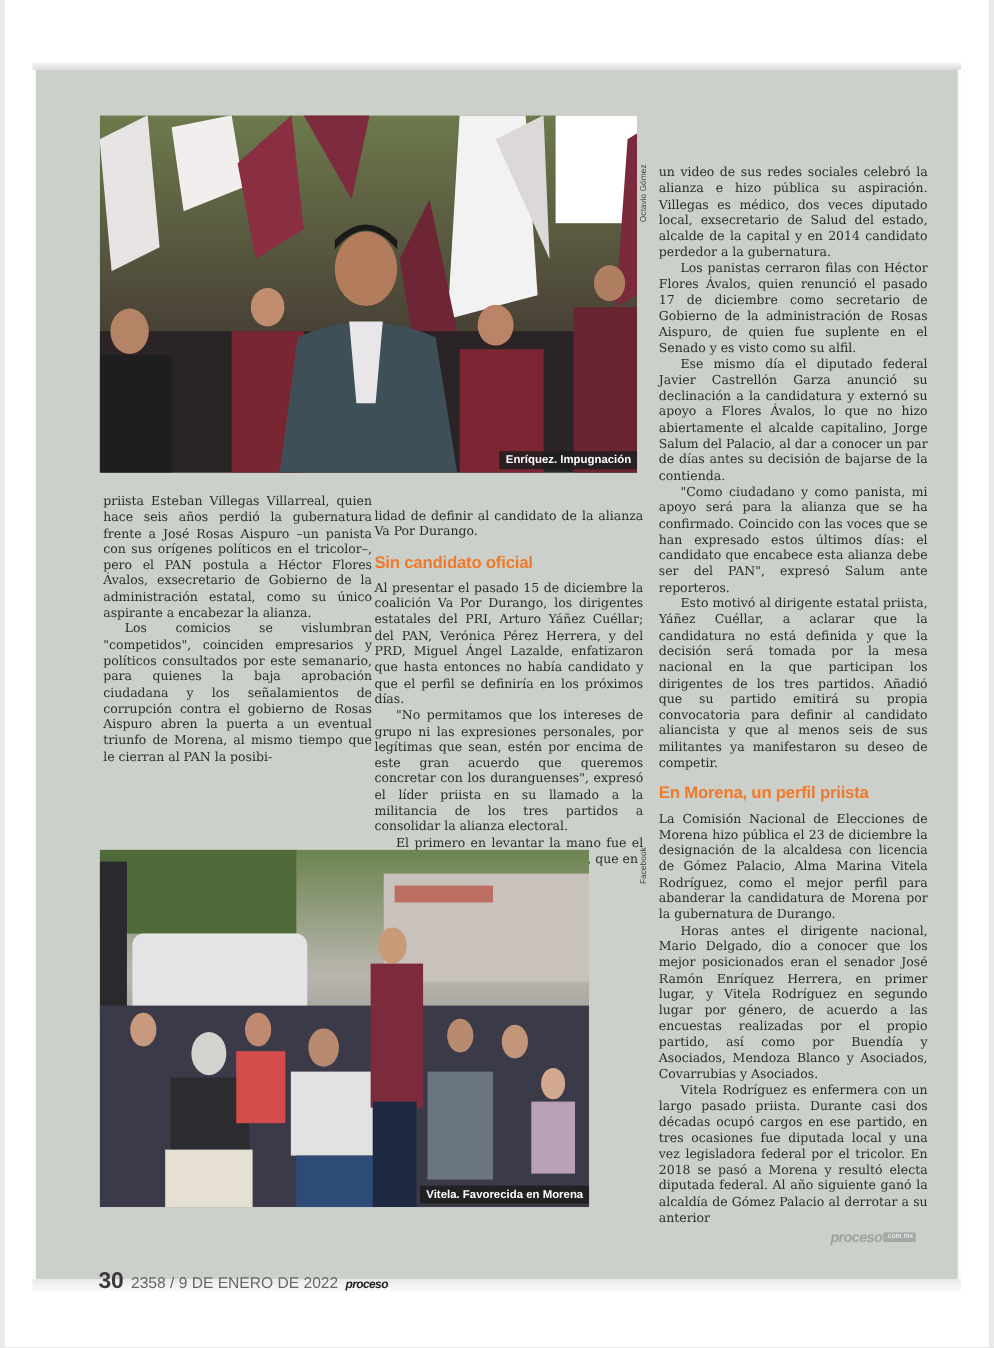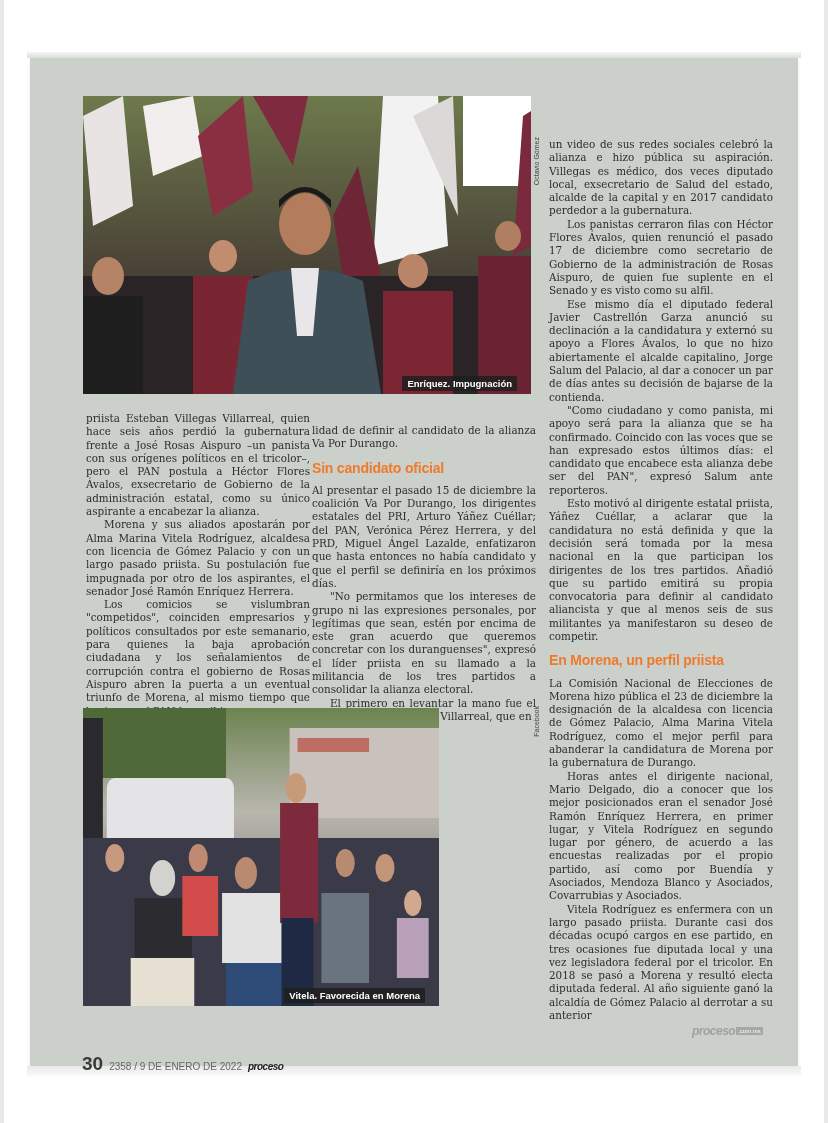--- a/index.html
+++ b/index.html
@@ -11,24 +11,24 @@
   .edge-right { position:absolute; right:0; top:0; width:4px; height:1123px; background:#e9e9ec; }
   .page {
     position:absolute; left:30px; top:58px; width:768px; height:1008px;
     background:#cbd0ca; box-shadow:0 2px 4px rgba(0,0,0,0.08);
   }
   .page-top-shadow { position:absolute; left:27px; top:52px; width:774px; height:6px; background:linear-gradient(#f6f6f6,#dcdedb); }
   .page-bottom-shadow { position:absolute; left:27px; top:1066px; width:774px; height:10px; background:linear-gradient(#e8e9e8,#fafafa); }
 
   .photo { position:absolute; overflow:hidden; }
   .photo1 { left:83px; top:96px; width:448px; height:298px; }
-  .photo2 { left:83px; top:708px; width:356px; height:298px;text-decoration:underline; }
+  .photo2 { left:83px; top:708px; width:408px; height:298px;text-decoration:underline; }
   .photo svg { width:100%; height:100%; display:block; }
   .caption {
-    position:absolute; right:14px; bottom:3px; background:rgba(30,30,30,0.85); color:#fff;
+    position:absolute; right:0; bottom:3px; background:rgba(30,30,30,0.85); color:#fff;
     font-family:"Liberation Sans", sans-serif; font-weight:bold; font-size:9.5px; padding:2px 5px;
   }
   .credit {
     position:absolute; font-family:"Liberation Sans", sans-serif; font-size:7px; color:#444;
     writing-mode:vertical-rl; transform:rotate(180deg); white-space:nowrap;
   }
   .credit1 { left:533px; top:137px; }
   .credit2 { left:533px; top:706px; }
 
   .col {
@@ -43,21 +43,21 @@
   }
   .col1 { left:86px; top:412px; }
   .col2 { left:312px; top:424px; }
   .col3 { left:549px; top:138px; }
 
   .footer-left {
     position:absolute; left:82px; top:1021px; font-family:"Liberation Sans", sans-serif; color:#3a3a3a;
     display:flex; align-items:baseline; gap:6px;
   }
   .page-num { font-weight:bold; font-size:19px; }
-  .issue { font-size:10px; color:#666;margin-top:40px; }
+  .issue { font-size:13px; color:#666;margin-top:40px; }
   .brand { font-weight:bold; font-size:10px; color:#222; font-style:italic; letter-spacing:-0.5px; }
   .footer-right {
     position:absolute; left:692px; top:1024px; font-family:"Liberation Sans", sans-serif;
     display:flex; align-items:center;
   }
   .web-brand { font-size:12px; font-weight:bold; color:#9fa39f; font-style:italic; letter-spacing:-0.5px; }
   .web-tld { font-size:6px; color:#fff; background:#a5a9a5; padding:1px 2px; margin-left:1px; }
 </style>
 </head>
 <body>
@@ -102,34 +102,33 @@
     <path d="M196 112 Q222 80 248 112 L248 104 Q222 78 196 104 Z" fill="#1a1a1a"></path>
     <path d="M150 298 L165 185 Q222 160 280 185 L298 298 Z" fill="#3f4f58"></path>
     <polygon points="208,172 236,172 230,240 214,240" fill="#e9e6ea"></polygon>
   </svg>
   <div class="caption">Enríquez. Impugnación</div>
 </div>
 <div class="credit credit1">Octavio Gómez</div>
 
 <div class="col col1">
   <p>priista Esteban Villegas Villarreal, quien hace seis años perdió la gubernatura frente a José Rosas Aispuro –un panista con sus orígenes políticos en el tricolor–, pero el PAN postula a Héctor Flores Ávalos, exsecretario de Gobierno de la administración estatal, como su único aspirante a encabezar la alianza.</p>
-  <p class="ind">Morena y sus aliados apostarán por Alma Marina Vitela Rodríguez, alcaldesa con licencia de Gómez Palacio y con un largo pasado priista. Su postulación fue impugnada por otro de los aspirantes, el senador José Ramón Enríquez Herrera.</p>
   <p class="ind">Los comicios se vislumbran "competidos", coinciden empresarios y políticos consultados por este semanario, para quienes la baja aprobación ciudadana y los señalamientos de corrupción contra el gobierno de Rosas Aispuro abren la puerta a un eventual triunfo de Morena, al mismo tiempo que le cierran al PAN la posibi-</p>
 </div>
 
 <div class="col col2">
   <p>lidad de definir al candidato de la alianza Va Por Durango.</p>
   <h3>Sin candidato oficial</h3>
   <p>Al presentar el pasado 15 de diciembre la coalición Va Por Durango, los dirigentes estatales del PRI, Arturo Yáñez Cuéllar; del PAN, Verónica Pérez Herrera, y del PRD, Miguel Ángel Lazalde, enfatizaron que hasta entonces no había candidato y que el perfil se definiría en los próximos días.</p>
   <p class="ind">"No permitamos que los intereses de grupo ni las expresiones personales, por legítimas que sean, estén por encima de este gran acuerdo que queremos concretar con los duranguenses", expresó el líder priista en su llamado a la militancia de los tres partidos a consolidar la alianza electoral.</p>
   <p class="ind">El primero en levantar la mano fue el priista Esteban Villegas Villarreal, que en</p>
 </div>
 
 <div class="col col3">
-  <p>un video de sus redes sociales celebró la alianza e hizo pública su aspiración. Villegas es médico, dos veces diputado local, exsecretario de Salud del estado, alcalde de la capital y en 2017 candidato perdedor a la gubernatura.</p>
+  <p>un video de sus redes sociales celebró la alianza e hizo pública su aspiración. Villegas es médico, dos veces diputado local, exsecretario de Salud del estado, alcalde de la capital y en 2014 candidato perdedor a la gubernatura.</p>
   <p class="ind">Los panistas cerraron filas con Héctor Flores Ávalos, quien renunció el pasado 17 de diciembre como secretario de Gobierno de la administración de Rosas Aispuro, de quien fue suplente en el Senado y es visto como su alfil.</p>
   <p class="ind">Ese mismo día el diputado federal Javier Castrellón Garza anunció su declinación a la candidatura y externó su apoyo a Flores Ávalos, lo que no hizo abiertamente el alcalde capitalino, Jorge Salum del Palacio, al dar a conocer un par de días antes su decisión de bajarse de la contienda.</p>
   <p class="ind">"Como ciudadano y como panista, mi apoyo será para la alianza que se ha confirmado. Coincido con las voces que se han expresado estos últimos días: el candidato que encabece esta alianza debe ser del PAN", expresó Salum ante reporteros.</p>
   <p class="ind">Esto motivó al dirigente estatal priista, Yáñez Cuéllar, a aclarar que la candidatura no está definida y que la decisión será tomada por la mesa nacional en la que participan los dirigentes de los tres partidos. Añadió que su partido emitirá su propia convocatoria para definir al candidato aliancista y que al menos seis de sus militantes ya manifestaron su deseo de competir.</p>
   <h3>En Morena, un perfil priista</h3>
   <p>La Comisión Nacional de Elecciones de Morena hizo pública el 23 de diciembre la designación de la alcaldesa con licencia de Gómez Palacio, Alma Marina Vitela Rodríguez, como el mejor perfil para abanderar la candidatura de Morena por la gubernatura de Durango.</p>
   <p class="ind">Horas antes el dirigente nacional, Mario Delgado, dio a conocer que los mejor posicionados eran el senador José Ramón Enríquez Herrera, en primer lugar, y Vitela Rodríguez en segundo lugar por género, de acuerdo a las encuestas realizadas por el propio partido, así como por Buendía y Asociados, Mendoza Blanco y Asociados, Covarrubias y Asociados.</p>
   <p class="ind">Vitela Rodríguez es enfermera con un largo pasado priista. Durante casi dos décadas ocupó cargos en ese partido, en tres ocasiones fue diputada local y una vez legisladora federal por el tricolor. En 2018 se pasó a Morena y resultó electa diputada federal. Al año siguiente ganó la alcaldía de Gómez Palacio al derrotar a su anterior</p>
 </div>
 

